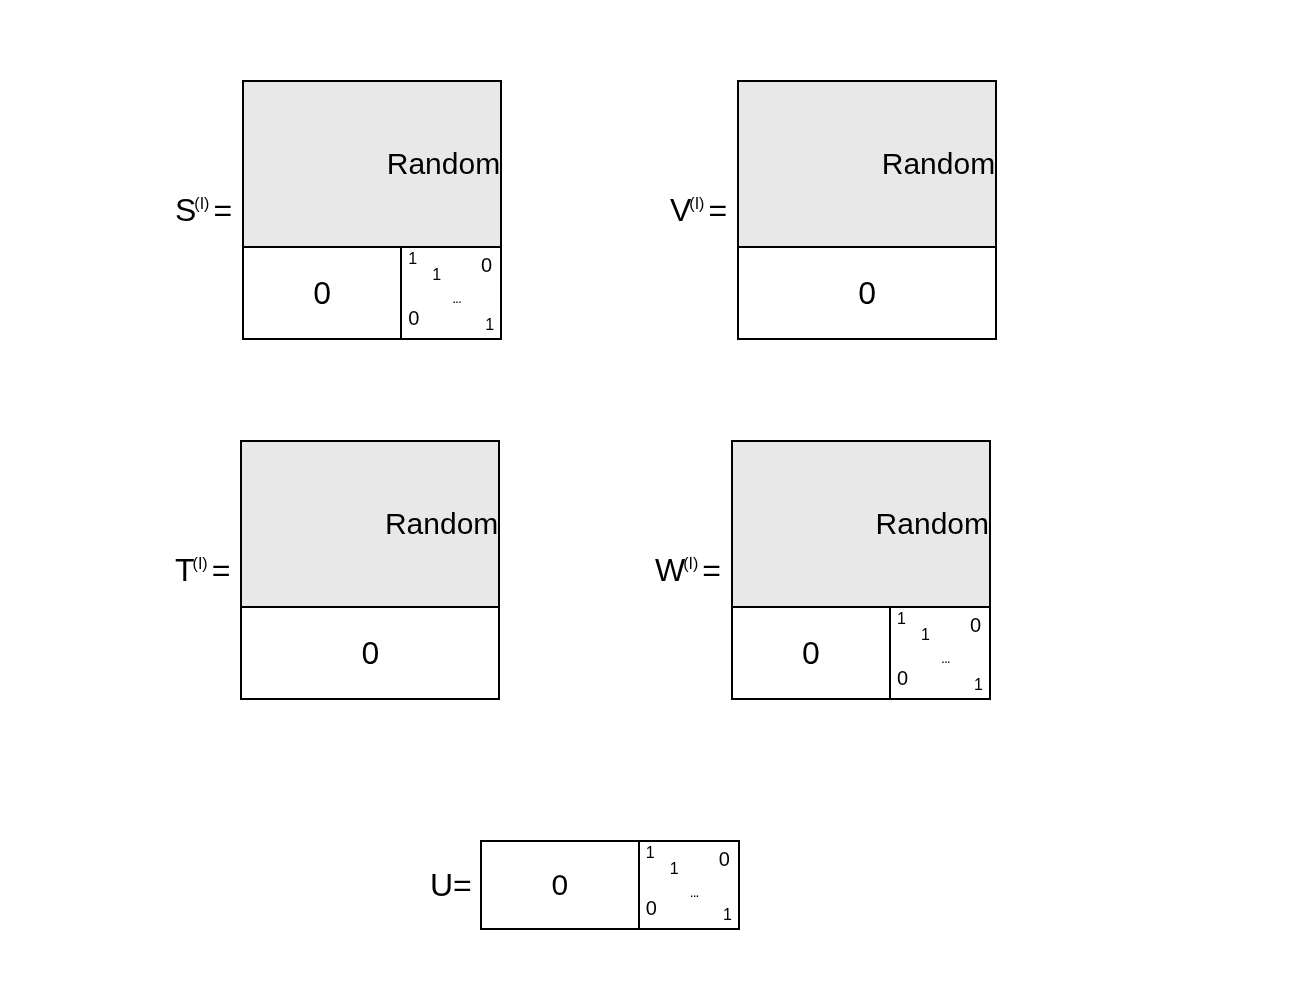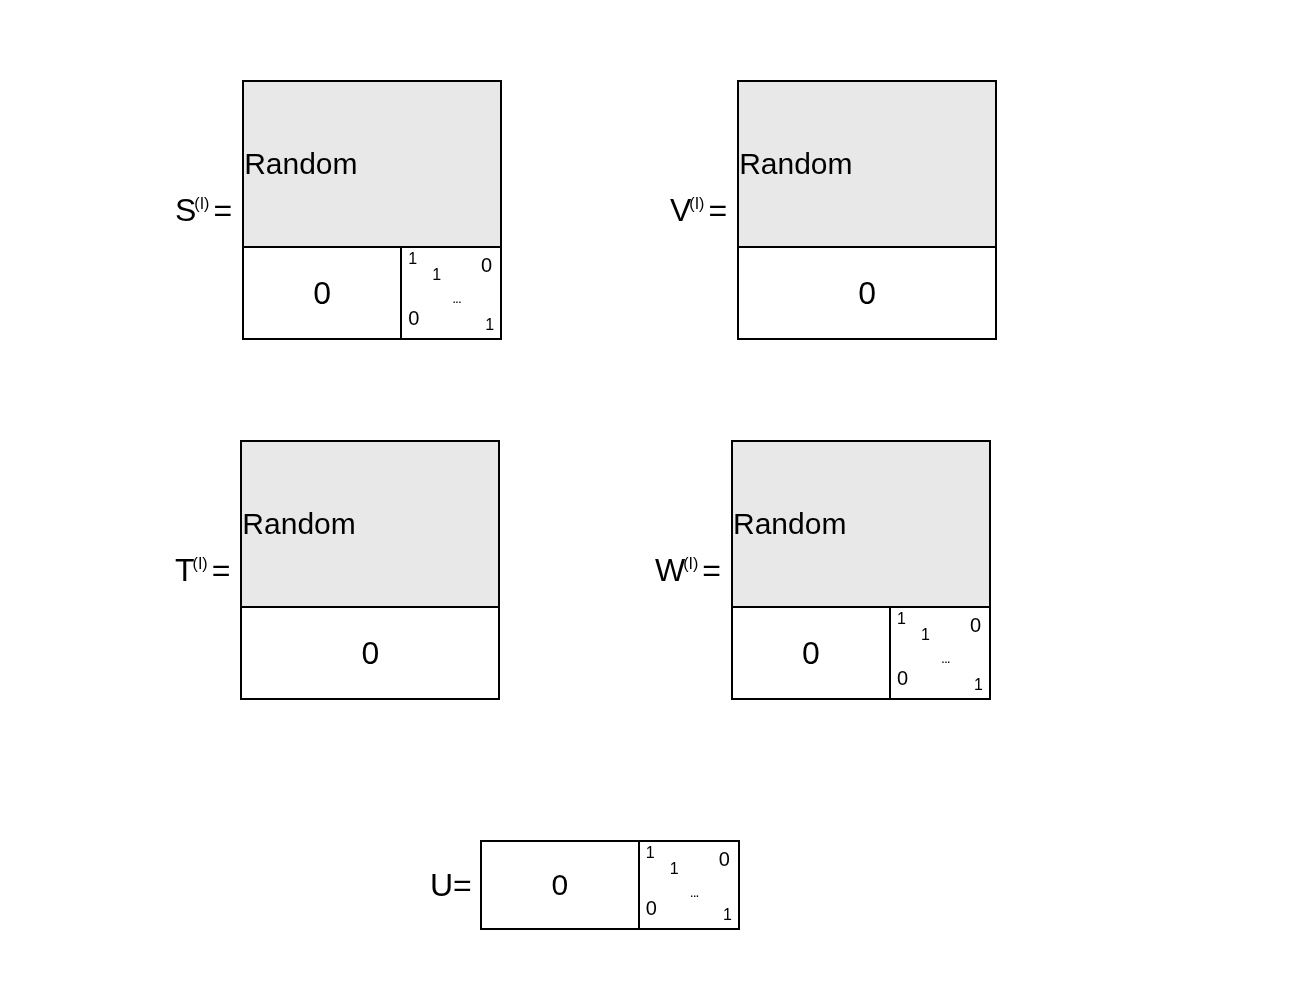--- a/index.html
+++ b/index.html
@@ -40,21 +40,21 @@
     .big-matrix {
       width: 260px;
       height: 260px;
     }
     .random-top {
       height: 65%;
       background: #e8e8e8;
       border-bottom: 2.5px solid #000;
       display: flex;
       align-items: center;
-      justify-content: flex-start;
+      justify-content: flex-end;
       font-size: 30px;
     }
     .bottom-row {
       height: 35%;
       display: flex;
       position: relative;
     }
     .zero-full {
       width: 100%;
       display: flex;

